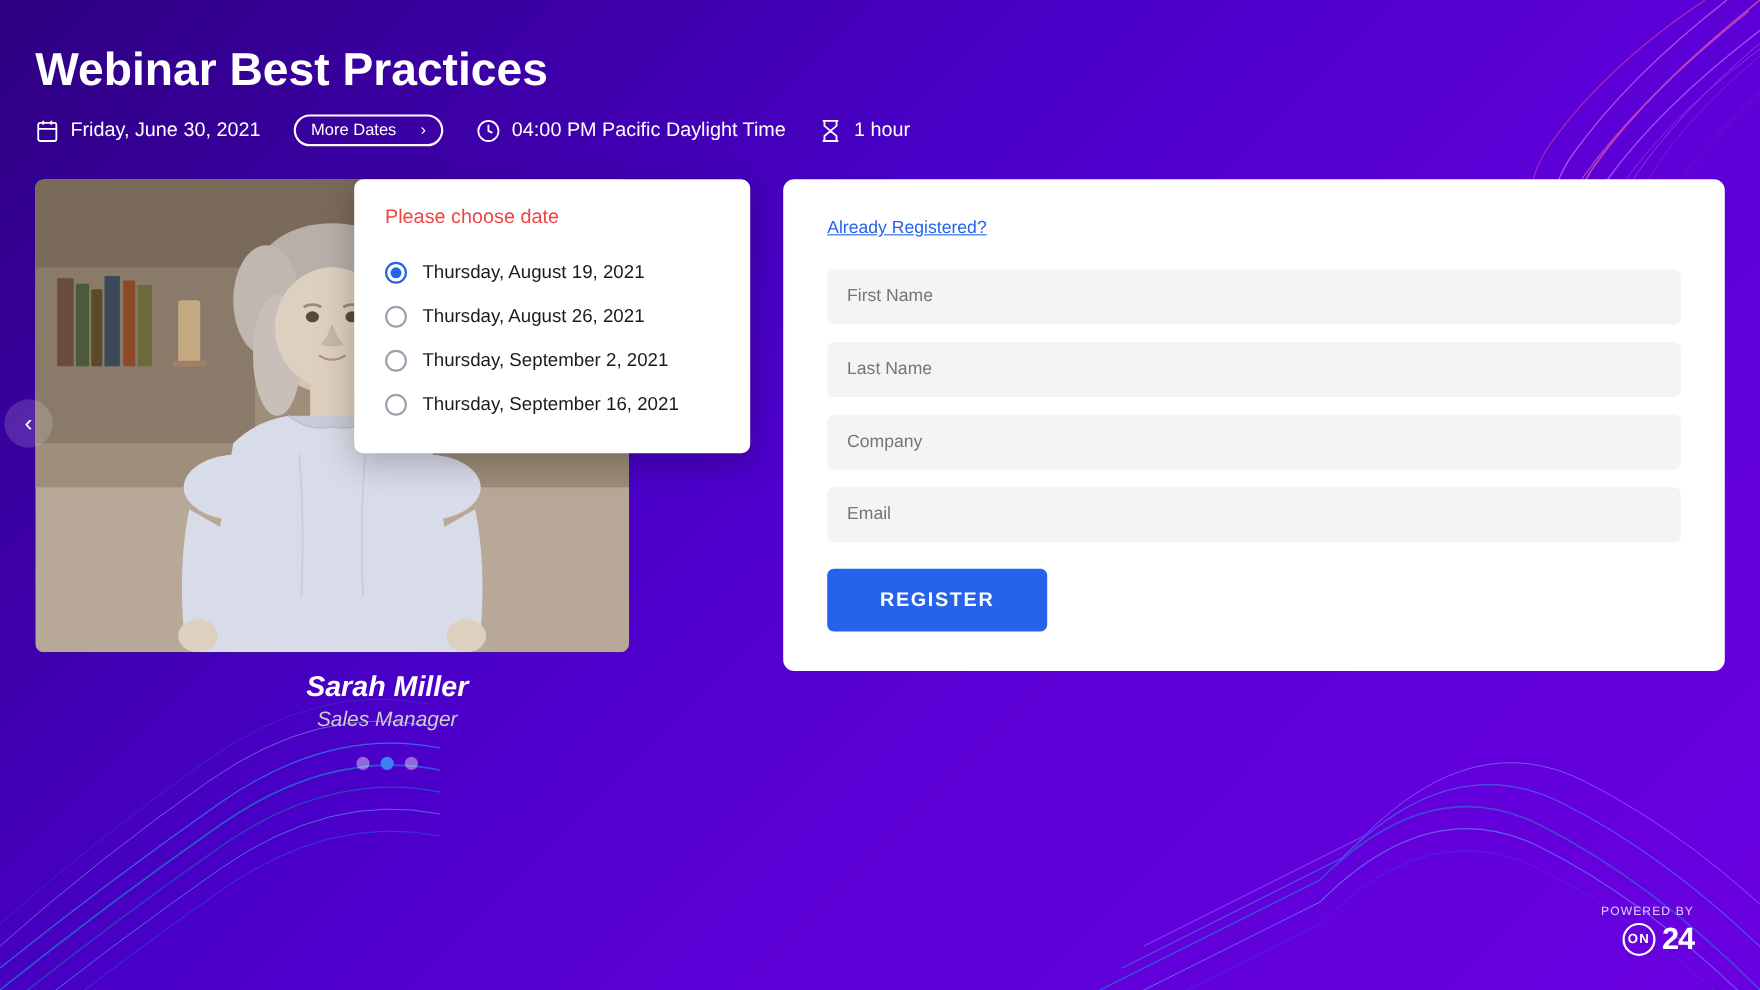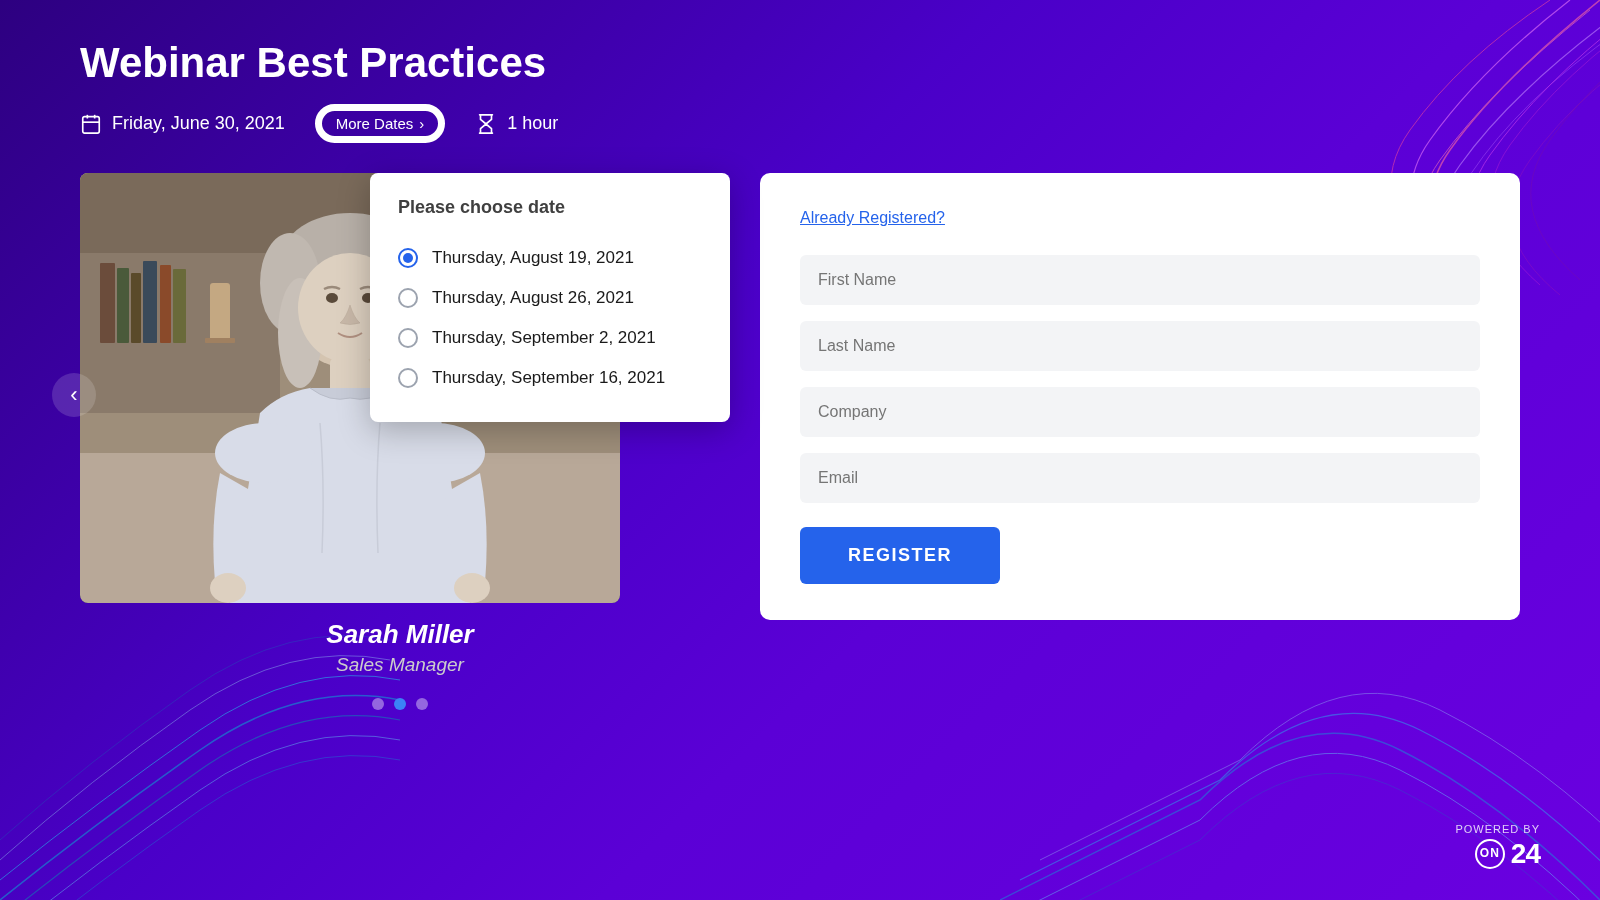--- a/index.html
+++ b/index.html
@@ -49,21 +49,21 @@
       right: 0;
       width: 600px;
       height: 400px;
       z-index: 1;
       pointer-events: none;
     }
 
     .content {
       position: relative;
       z-index: 2;
-      padding: 40px 80px;
+      padding: 40px 32px;
     }
 
     
     .page-title {
       color: #ffffff;
       font-size: 42px;
       font-weight: 800;
       margin-bottom: 18px;
       line-height: 1.1;
     }
@@ -86,22 +86,22 @@
 
     .meta-icon {
       display: flex;
       align-items: center;
       color: #ffffff;
     }
 
     .more-dates-btn {
       display: flex;
       align-items: center;
-      gap: 6px;
-      border: 7px solid #ffffff;
+      gap: 22px;
+      border: 2px solid #ffffff;
       border-radius: 20px;
       padding: 4px 14px;
       color: #ffffff;
       font-size: 15px;
       font-weight: 500;
       background: transparent;
       cursor: pointer;
       white-space: nowrap;
     }
 
@@ -172,22 +172,22 @@
       width: 360px;
       background: #ffffff;
       border-radius: 8px;
       padding: 24px 28px;
       box-shadow: 0 8px 32px rgba(0,0,0,0.25);
       z-index: 10;
     }
 
     .dropdown-title {
       font-size: 18px;
-      font-weight: 700;
-      color: #404040;
+      font-weight: 400;
+      color: #ef4444;
       margin-bottom: 20px;
     }
 
     .date-option {
       display: flex;
       align-items: center;
       gap: 14px;
       padding: 10px 0;
       font-size: 17px;
       color: #1a1a1a;
@@ -389,20 +389,29 @@
         </svg>
       </span>
       <span>Friday, June 30, 2021</span>
     </div>
 
     <button class="more-dates-btn">
       <span>More Dates</span>
       <span>›</span>
     </button>
 
+    <div class="meta-item">
+      <span class="meta-icon">
+        <svg class="icon" viewBox="0 0 24 24">
+          <circle cx="12" cy="12" r="10"></circle>
+          <polyline points="12 6 12 12 16 14"></polyline>
+        </svg>
+      </span>
+      <span>04:00 PM Pacific Daylight Time</span>
+    </div>
 
     <div class="meta-item">
       <span class="meta-icon">
         <svg class="icon icon-hourglass" viewBox="0 0 24 24">
           <path d="M5 2h14M5 22h14M6 2v5l6 5-6 5v5M18 2v5l-6 5 6 5v5" stroke-linecap="round" stroke-linejoin="round"></path>
         </svg>
       </span>
       <span>1 hour</span>
     </div>
   </div>

